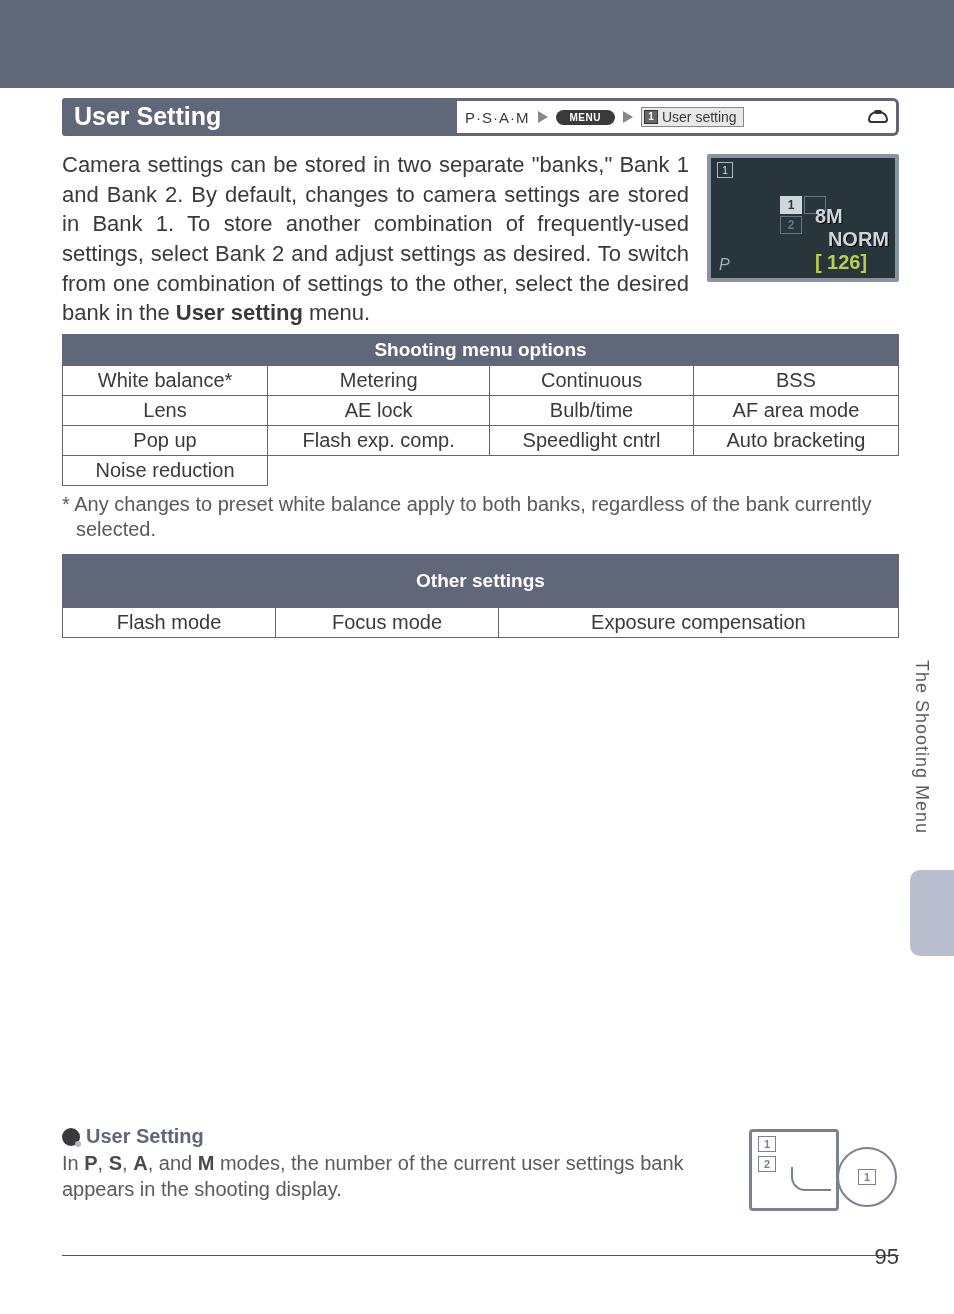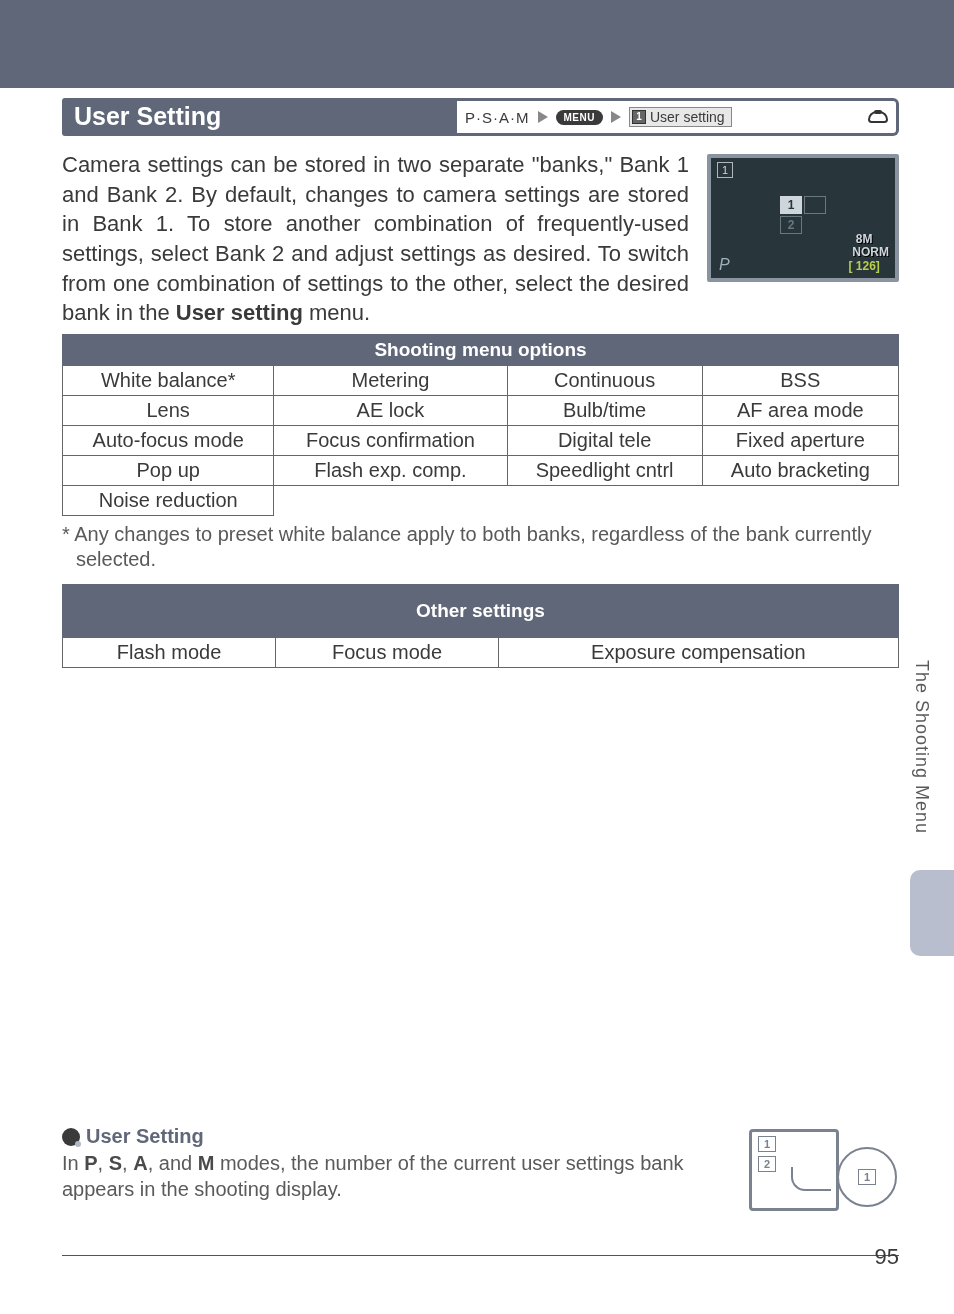--- a/index.html
+++ b/index.html
@@ -57,21 +57,21 @@
     border-top: 6px solid transparent;
     border-bottom: 6px solid transparent;
     border-left: 10px solid #888;
   }
   .menu-pill {
     background: #3a3a3a;
     color: #fff;
     border-radius: 10px;
     font-size: 10px;
     font-weight: bold;
-    padding: 2px 8px;
+    padding: 2px 14px;
     letter-spacing: 0.5px;
   }
   .user-setting-box {
     border: 1px solid #888;
     background: #e8e8e8;
     font-size: 14px;
     padding: 1px 6px 1px 2px;
     display: flex;
     align-items: center;
     gap: 4px;
@@ -167,22 +167,22 @@
     position: absolute;
     bottom: 4px; left: 8px;
     font-size: 16px;
     font-style: italic;
     color: #9fb2bb;
   }
   .lcd-screen .right-stack {
     position: absolute;
     right: 6px;
     bottom: 4px;
-    text-align: center;
-    font-size: 12px;
+    text-align: left;
+    font-size: 20px;
     line-height: 1.15;
   }
   .lcd-screen .right-stack .sz { color: #cfd6db; font-weight: bold; text-shadow: 1px 1px 0 #000; }
   .lcd-screen .right-stack .nm { color: #cfd6db; font-weight: bold; text-shadow: 1px 1px 0 #000; margin-left: 13px; }
   .lcd-screen .right-stack .ct { color: #b8ce4e; font-weight: bold; }
   .sub-text {
     font-size: 22px;
     line-height: 1.35;
     margin-bottom: 14px;
   }
@@ -415,26 +415,20 @@
       <td>White balance*</td>
       <td>Metering</td>
       <td>Continuous</td>
       <td>BSS</td>
     </tr>
     <tr>
       <td>Lens</td>
       <td>AE lock</td>
       <td>Bulb/time</td>
       <td>AF area mode</td>
-    </tr>
-    <tr>
-      <td>Auto-focus mode</td>
-      <td>Focus confirmation</td>
-      <td>Digital tele</td>
-      <td>Fixed aperture</td>
     </tr>
     <tr>
       <td>Pop up</td>
       <td>Flash exp. comp.</td>
       <td>Speedlight cntrl</td>
       <td>Auto bracketing</td>
     </tr>
     <tr>
       <td>Noise reduction</td>
       <td class="empty"></td>

